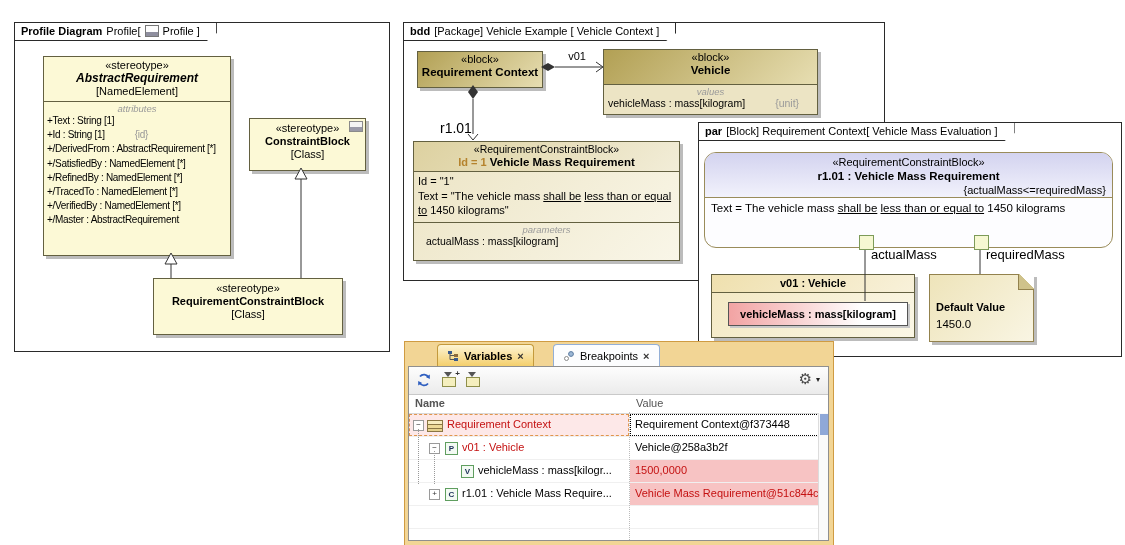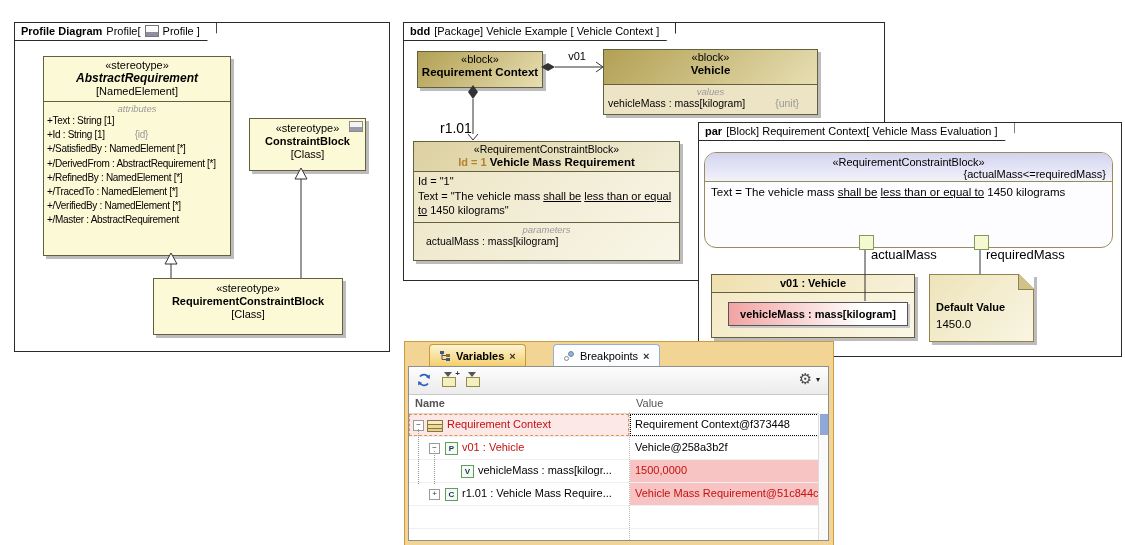--- a/index.html
+++ b/index.html
@@ -82,22 +82,22 @@
     <div class="mdbox pale" style="left:28px;top:33px;width:186px;height:198px;">
       <div class="bhead" style="border-bottom:1px solid #636040;">
         <div>«stereotype»</div>
         <div class="bi" style="font-size:12px;">AbstractRequirement</div>
         <div>[NamedElement]</div>
       </div>
       <div class="comp-label">attributes</div>
       <div class="attrs">
         <div>+Text : String [1]</div>
         <div><span>+Id : String [1]</span><span class="gray">{id}</span></div>
+        <div>+/DerivedFrom : AbstractRequirement [*]</div>
         <div>+/SatisfiedBy : NamedElement [*]</div>
-        <div>+/DerivedFrom : AbstractRequirement [*]</div>
         <div>+/RefinedBy : NamedElement [*]</div>
         <div>+/TracedTo : NamedElement [*]</div>
         <div>+/VerifiedBy : NamedElement [*]</div>
         <div>+/Master : AbstractRequirement</div>
       </div>
     </div>
 
     <div class="mdbox pale" style="left:234px;top:95px;width:115px;height:48px;padding-top:3px;">
       <div class="mini-icon"></div>
       <div>«stereotype»</div>
@@ -174,20 +174,21 @@
 
   <div class="frame" style="left:698px;top:122px;width:422px;height:233px;z-index:2;">
     <div class="ftab">
       <span class="b">par</span>
       <span> [Block] Requirement Context[ Vehicle Mass Evaluation ]</span>
     </div>
 
     <div style="position:absolute;left:5px;top:29px;width:407px;height:94px;border:1px solid #9a8c5a;border-radius:12px;overflow:hidden;background:#fdfdff;">
       <div style="background:linear-gradient(#d3d3ef,#f2f2fc);padding:3px 6px 1px 6px;border-bottom:1px solid #9a8c5a;">
         <div style="text-align:center;font-size:11px;">«RequirementConstraintBlock»</div>
+        <div class="b" style="text-align:center;font-size:11.5px;padding:2px 0;">r1.01 : Vehicle Mass Requirement</div>
         <div style="text-align:right;font-size:11px;">{actualMass&lt;=requiredMass}</div>
       </div>
       <div style="padding:4px 6px;font-size:11.5px;">
         <span>Text = The vehicle mass </span><span class="u">shall be</span><span> </span><span class="u">less than or equal to</span><span> 1450 kilograms</span>
       </div>
     </div>
 
     <div class="pin" style="left:160px;top:112px;"></div>
     <div class="pin" style="left:275px;top:112px;"></div>
     <div class="pinlbl" style="left:172px;top:124px;">actualMass</div>
@@ -206,21 +207,21 @@
       <div style="position:absolute;left:6px;top:43px;font-size:11.5px;">1450.0</div>
     </div>
 
     <svg class="conn" width="422" height="233">
       <line x1="166" y1="125" x2="166" y2="178" stroke="#333"></line>
       <line x1="281" y1="125" x2="281" y2="151" stroke="#333"></line>
     </svg>
   </div>
 
   <div class="vp">
-    <div class="vtab vtab-active" style="left:24px;">
+    <div class="vtab vtab-active" style="left:32px;">
       <svg width="12" height="12" viewBox="0 0 12 12">
         <rect x="1" y="1" width="4" height="3" fill="#3a5a8c"></rect>
           <rect x="7" y="4" width="4" height="3" fill="#8c6a3a"></rect>
         <rect x="7" y="8" width="4" height="3" fill="#3a5a8c"></rect>
         <path d="M3 4 V9.5 H7 M3 5.5 H7" stroke="#555" fill="none"></path>
       </svg>
       <span>Variables</span>
       <span class="closex">×</span>
     </div>
     <div class="vtab vtab-idle" style="left:148px;">

